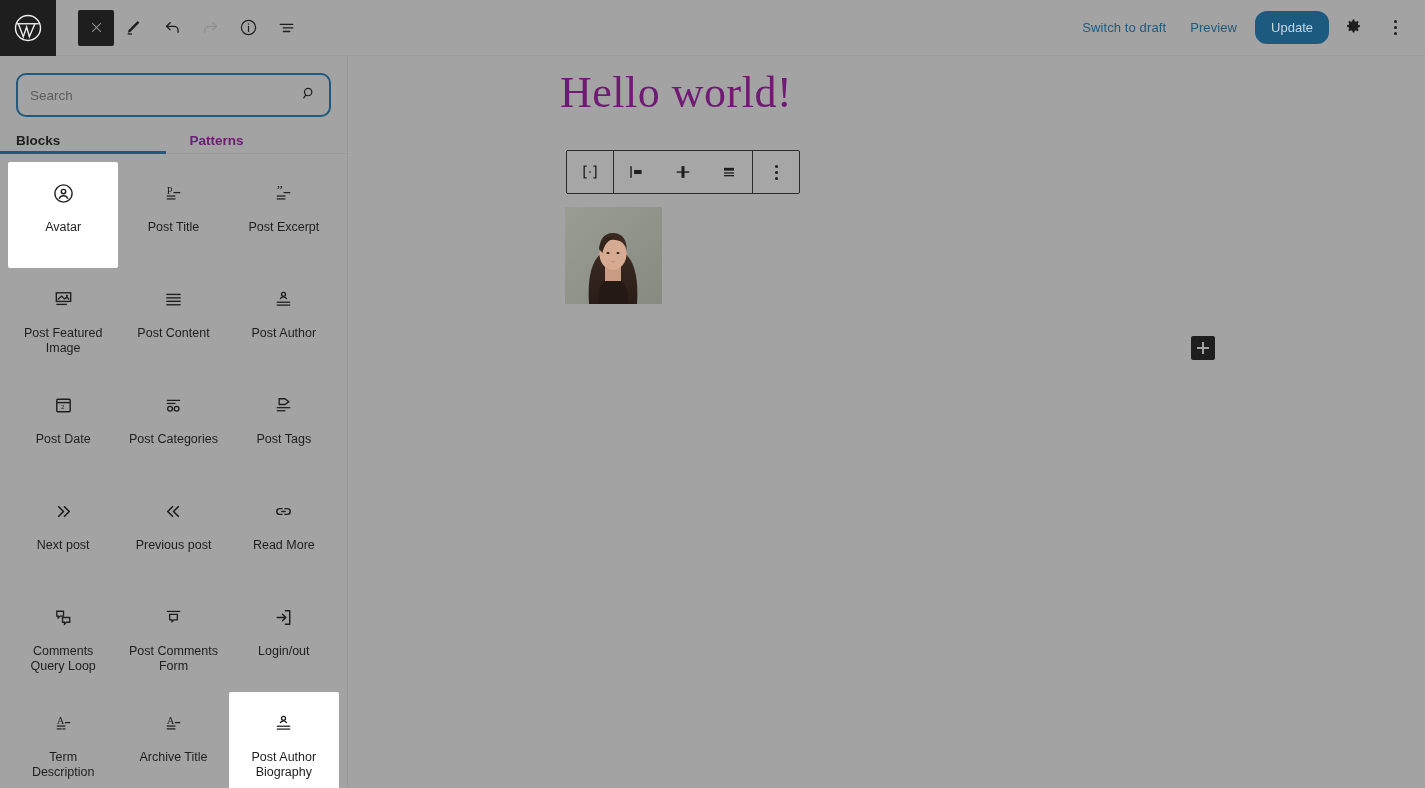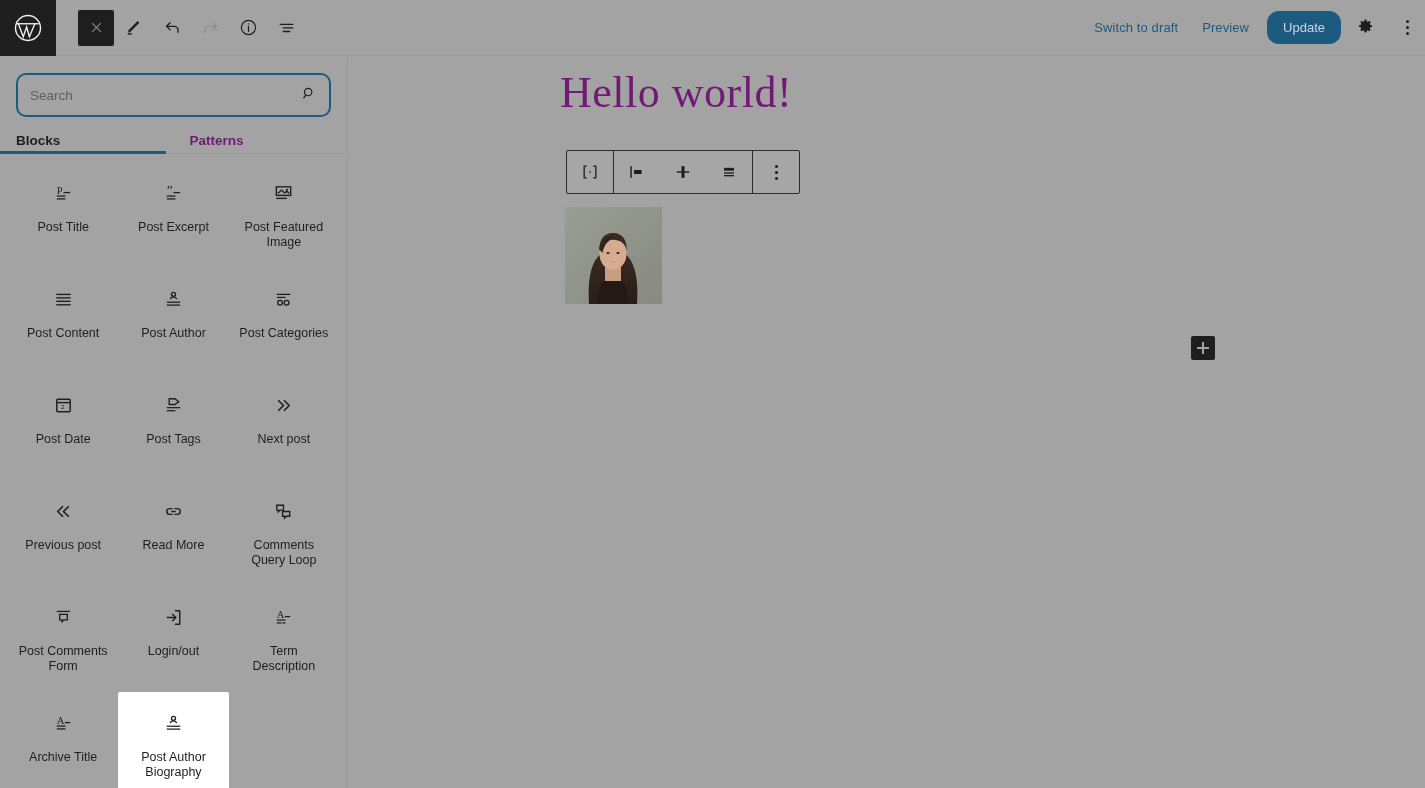--- a/index.html
+++ b/index.html
@@ -26,21 +26,21 @@
   .wp-logo svg { display: block; }
   .hdr-left { display: flex; align-items: center; gap: 0; padding-left: 22px; }
   .hdr-btn {
     width: 36px; height: 36px; border-radius: 2px;
     display: flex; align-items: center; justify-content: center;
     margin-right: 1px; cursor: pointer; background: transparent;
   }
   .hdr-btn.dark { background: #1e1e1e; }
   .hdr-btn + .hdr-btn { margin-left: 1px; }
   .hdr-spacer { flex: 1 1 auto; }
-  .hdr-right { display: flex; align-items: center; gap: 0; }
+  .hdr-right { display: flex; align-items: center; padding-right: 12px; gap: 0; }
   .hdr-link {
     color: #1d5a80; font-size: 13px; padding: 6px 12px; cursor: pointer;
     white-space: nowrap; letter-spacing: .1px;
   }
   .btn-update {
     background: #1d5a80; color: #c9d6de; font-size: 13px;
     padding: 9px 16px; border-radius: 12px; margin-left: 6px; cursor: pointer;
     white-space: nowrap;
   }
   .hdr-icon-btn {
@@ -301,20 +301,30 @@
 
     <div class="tabs">
       <div class="tab">Blocks</div>
       <div class="tab inactive">Patterns</div>
       <div class="tabs-underline"></div>
       <div class="tabs-active-bar"></div>
     </div>
 
     <div class="grid">
 
+      <div class="blk hl">
+        <span class="glyph">
+          <svg width="23" height="23" viewBox="0 0 24 24" fill="none" stroke="#1e1e1e" stroke-width="1.5">
+            <circle cx="12" cy="12" r="9"></circle>
+            <circle cx="12" cy="10" r="2.3"></circle>
+            <path d="M7.4 17.4 a5 5 0 0 1 9.2 0"></path>
+          </svg>
+        </span>
+        <span class="lbl">Avatar</span>
+      </div>
 
       <div class="blk">
         <span class="glyph">
           <svg width="23" height="23" viewBox="0 0 24 24" fill="#1e1e1e">
             <text x="5" y="12" font-family="Liberation Serif, serif" font-size="11" fill="#1e1e1e">P</text>
             <rect x="12" y="10.4" width="7" height="1.3"></rect>
             <rect x="5" y="14" width="9" height="1.3"></rect>
             <rect x="5" y="17" width="9" height="1.3"></rect>
           </svg>
         </span>
@@ -364,39 +374,39 @@
             <path d="M8.6 11.6 a3.6 3.6 0 0 1 6.8 0"></path>
             <rect x="5" y="14.2" width="14" height="1.3" fill="#1e1e1e" stroke="none"></rect>
             <rect x="5" y="17.2" width="14" height="1.3" fill="#1e1e1e" stroke="none"></rect>
           </svg>
         </span>
         <span class="lbl">Post Author</span>
       </div>
 
       <div class="blk">
         <span class="glyph">
+          <svg width="23" height="23" viewBox="0 0 24 24" fill="none" stroke="#1e1e1e" stroke-width="1.5">
+            <rect x="5" y="5.5" width="14" height="13" rx="1"></rect>
+            <path d="M5 9 H19"></path>
+            <text x="9.3" y="15.8" font-family="Liberation Sans, sans-serif" font-size="6.5" fill="#1e1e1e" stroke="none">2</text>
+          </svg>
+        </span>
+        <span class="lbl">Post Date</span>
+      </div>
+
+      <div class="blk">
+        <span class="glyph">
           <svg width="23" height="23" viewBox="0 0 24 24" fill="none" stroke="#1e1e1e" stroke-width="1.4">
             <rect x="5" y="6" width="14" height="1.3" fill="#1e1e1e" stroke="none"></rect>
             <rect x="5" y="9.2" width="9" height="1.3" fill="#1e1e1e" stroke="none"></rect>
             <circle cx="8.4" cy="15.4" r="2.5"></circle>
             <circle cx="15.2" cy="15.4" r="2.5"></circle>
           </svg>
         </span>
         <span class="lbl">Post Categories</span>
-      </div>
-
-      <div class="blk">
-        <span class="glyph">
-          <svg width="23" height="23" viewBox="0 0 24 24" fill="none" stroke="#1e1e1e" stroke-width="1.5">
-            <rect x="5" y="5.5" width="14" height="13" rx="1"></rect>
-            <path d="M5 9 H19"></path>
-            <text x="9.3" y="15.8" font-family="Liberation Sans, sans-serif" font-size="6.5" fill="#1e1e1e" stroke="none">2</text>
-          </svg>
-        </span>
-        <span class="lbl">Post Date</span>
       </div>
 
       <div class="blk">
         <span class="glyph">
           <svg width="23" height="23" viewBox="0 0 24 24" fill="none" stroke="#1e1e1e" stroke-width="1.4">
             <path d="M7.5 5 H13.5 L17.5 8 L13.5 11 H7.5 Z"></path>
             <rect x="5" y="13.6" width="14" height="1.3" fill="#1e1e1e" stroke="none"></rect>
             <rect x="5" y="16.8" width="9" height="1.3" fill="#1e1e1e" stroke="none"></rect>
           </svg>
         </span>

